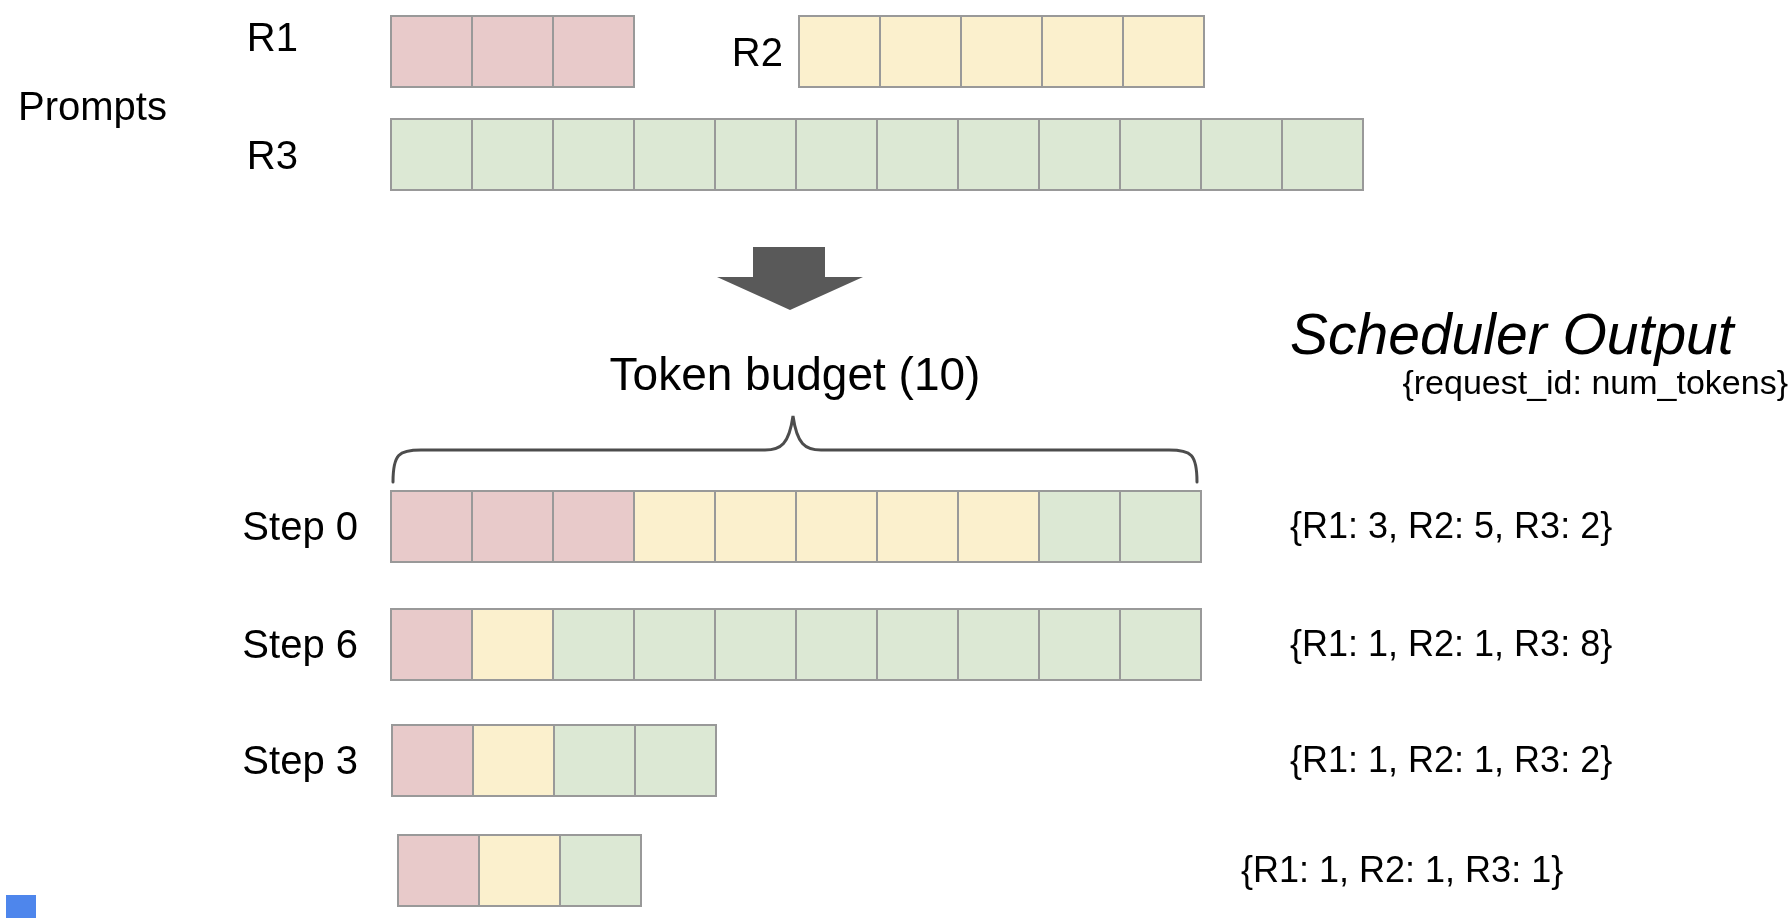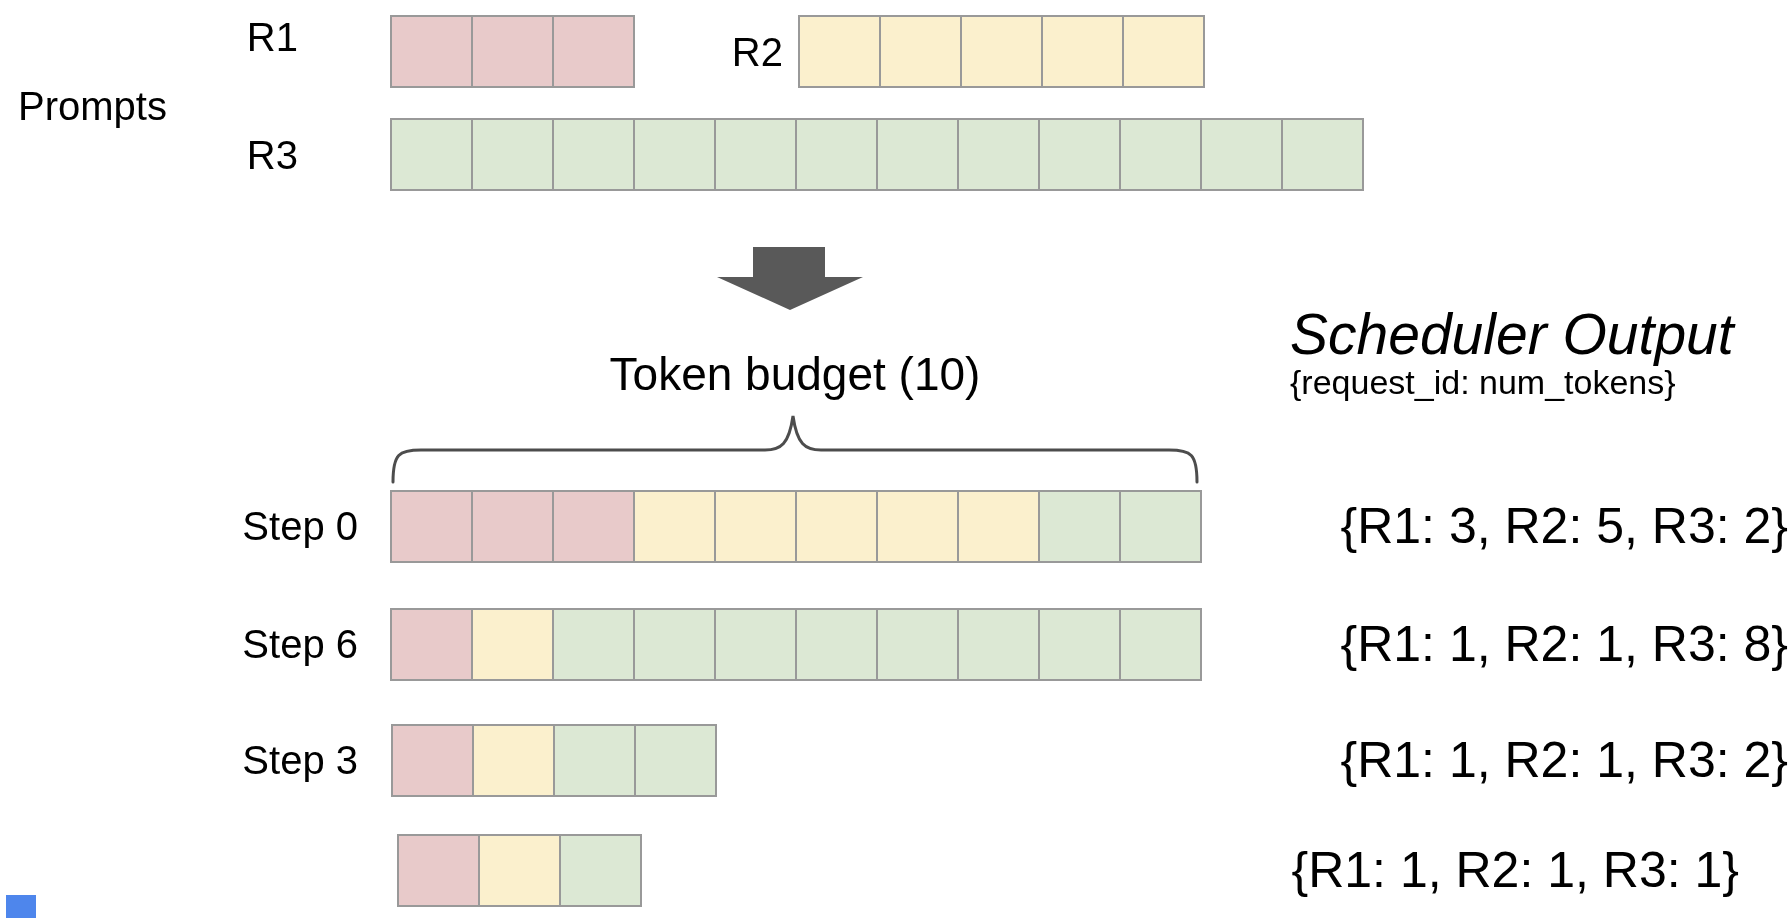--- a/index.html
+++ b/index.html
@@ -14,22 +14,22 @@
   .cell-row{position:absolute;display:flex;border:2px solid var(--c-border);background:#fff;box-sizing:content-box;}
   .cell{width:79px;height:69px;flex:0 0 auto;border-right:2px solid var(--c-border);}
   .cell:last-child{border-right:none;}
 
   .lbl{position:absolute;white-space:nowrap;line-height:1.15;}
   .section-label{font-size:40px;}
   .row-label{font-size:40px;width:110px;text-align:right;}
   .step-label{font-size:40px;width:228px;text-align:right;line-height:50px;}
   .budget-label{font-size:46px;width:604px;text-align:center;line-height:52px;}
   .sched-title{font-size:57px;width:498px;line-height:48px;font-style:italic;}
-  .sched-subtitle{font-size:34px;width:498px;text-align:left;line-height:38px;}
-  .out-line{font-size:50px;width:498px;text-align:right;line-height:50px;}
+  .sched-subtitle{font-size:34px;width:498px;text-align:right;line-height:38px;}
+  .out-line{font-size:36px;width:498px;text-align:left;line-height:50px;}
 
   .svg-abs{position:absolute;}
   .marker{position:absolute;left:6px;top:895px;width:30px;height:23px;background:var(--c-marker);}
 </style>
 </head>
 <body>
 
 <div class="canvas">
 
   <div class="lbl section-label" style="left:18px;top:83px">Prompts</div>

